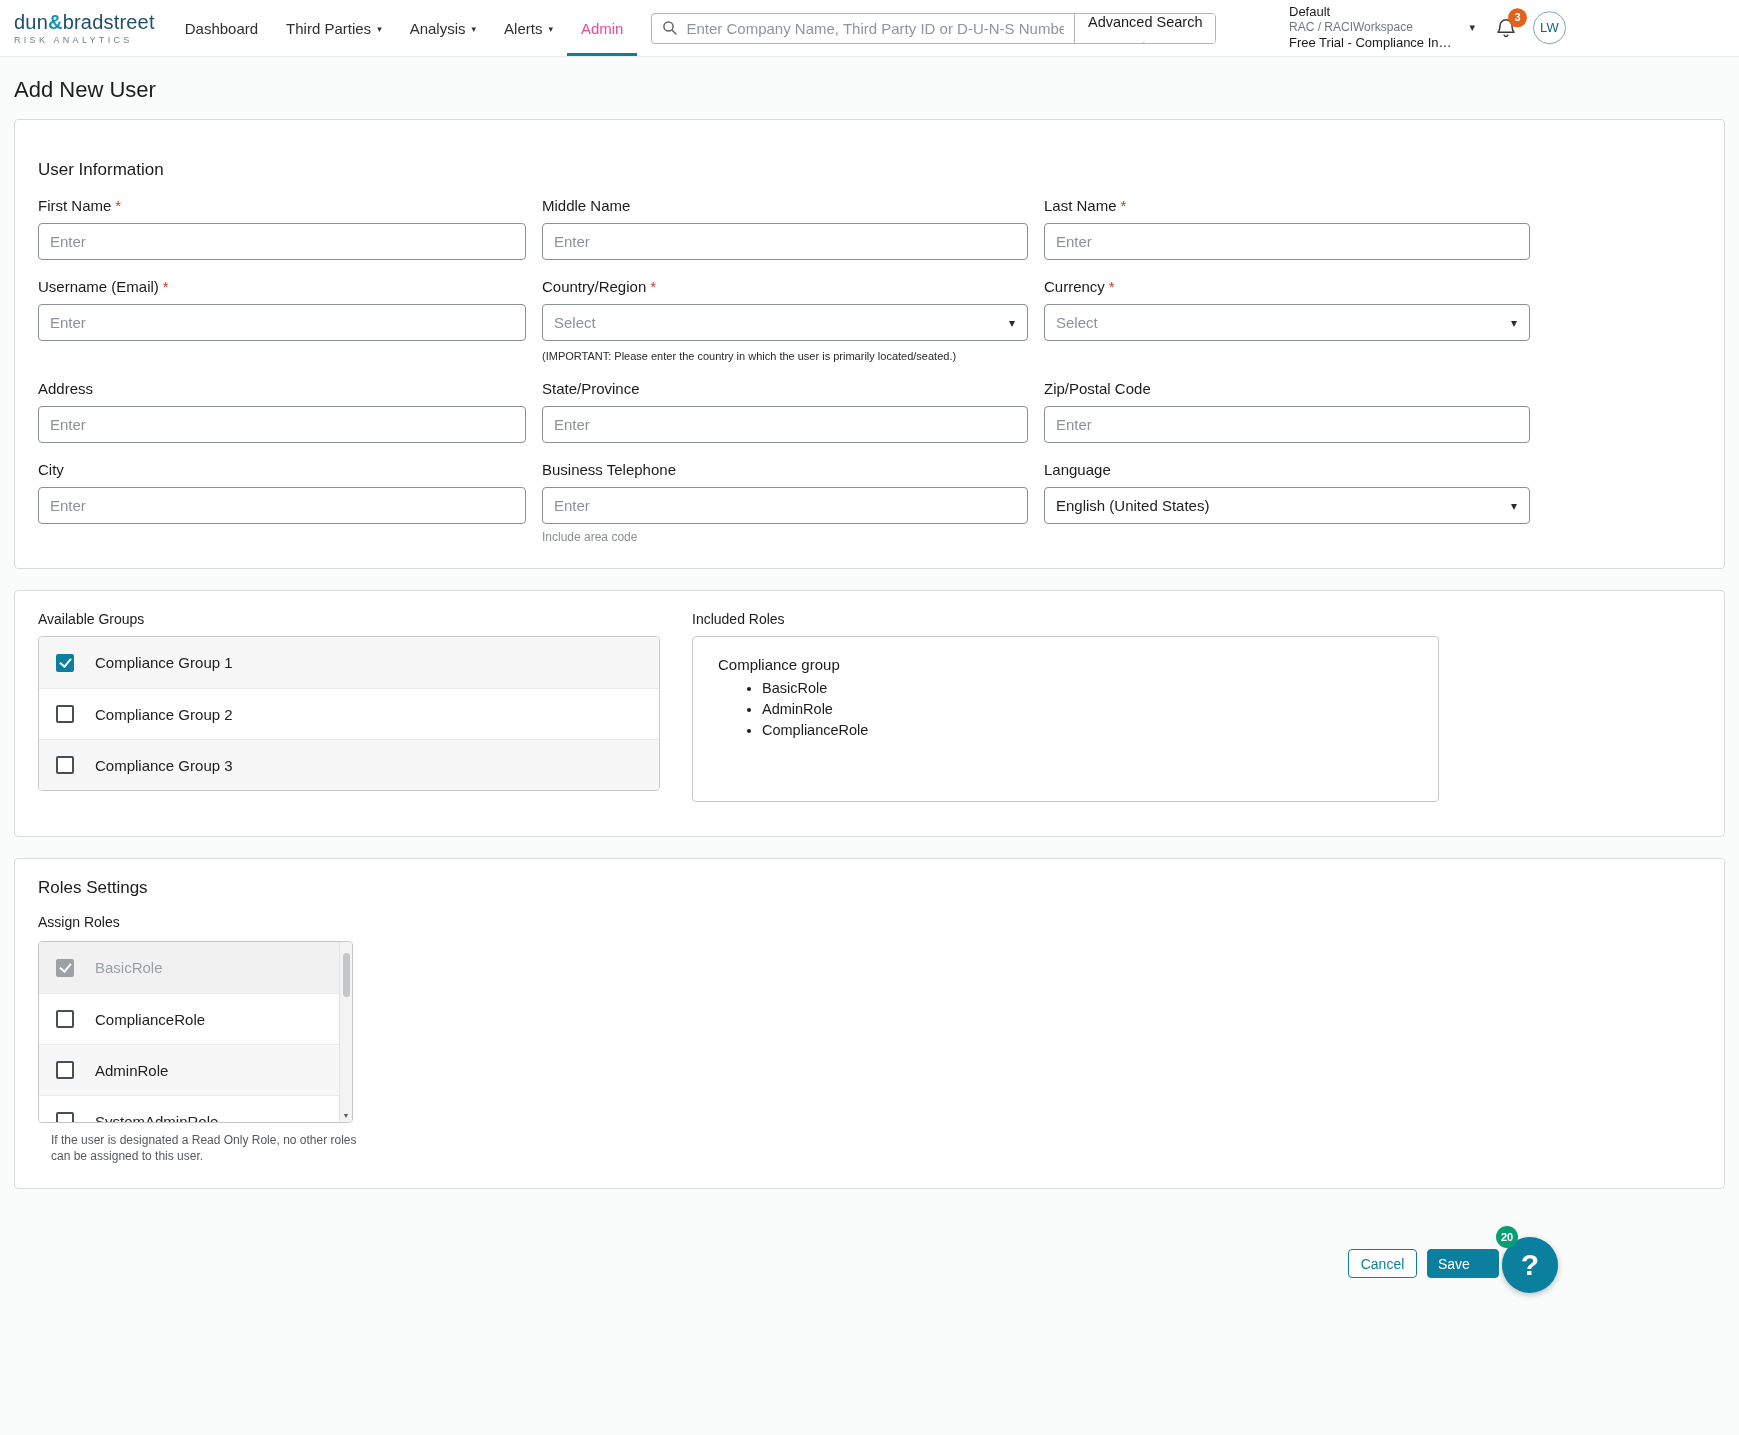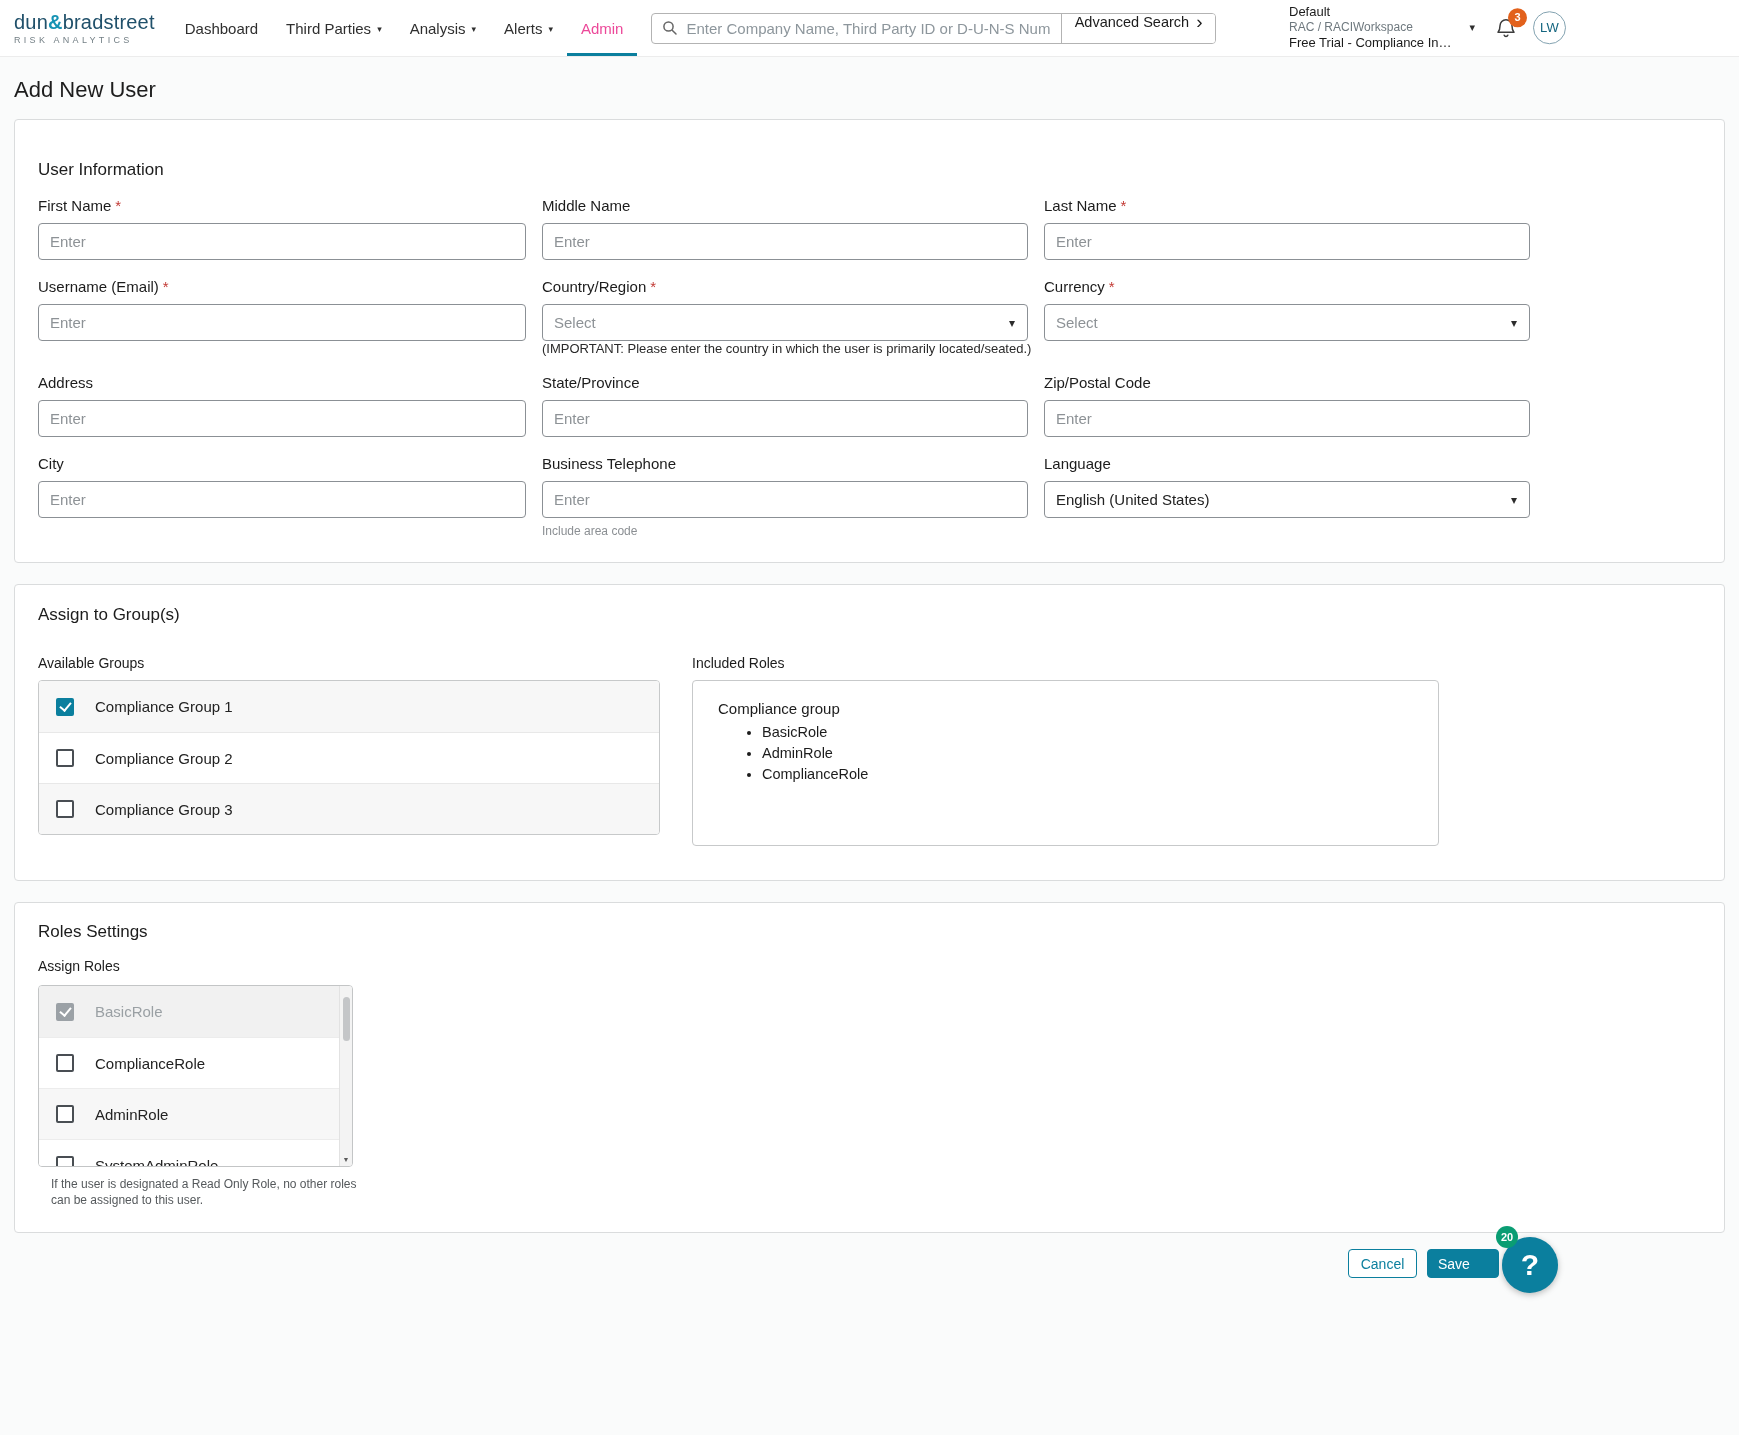--- a/index.html
+++ b/index.html
@@ -23,21 +23,21 @@
   .nav-item.active { color:#ec4899; border-bottom-color:#0b7f9e; }
   .nav-caret { font-size:9px; margin-top:2px; }
 
   .search-wrap { margin-left:14px; width:565px; height:31px; border:1px solid #b3b3b3;
                  border-radius:4px; display:flex; background:#fff; overflow:hidden; }
   .search-left { flex:1; display:flex; align-items:center; gap:8px; padding:0 10px; }
   .search-input { flex:1; border:none; outline:none; font-size:15px; color:#333; font-family:inherit; background:transparent; }
   .search-input::placeholder { color:#8d969c; }
   .adv-btn { display:flex; gap:7px; background:#fff; border:none;
              border-left:1px solid #b3b3b3; padding:0 13px; font-size:14.5px; color:#1c1c1c;
-             cursor:pointer; font-family:inherit; }
+             cursor:pointer; font-family:inherit;flex-direction:column; }
   .adv-chevron { font-size:19px; line-height:1; margin-top:-2px; }
 
   .header-right { position:absolute; right:173px; top:50%; transform:translateY(-50%);
                   display:flex; align-items:center; gap:15px; }
   .workspace { width:186px; cursor:pointer; }
   .ws-name { font-size:13px; color:#1c1c1c; line-height:1.25; }
   .ws-row { display:flex; justify-content:space-between; align-items:center; line-height:1.2; }
   .ws-path { font-size:12px; color:#6e787e; }
   .ws-caret { font-size:11px; color:#2f2f2f; }
   .ws-trial { font-size:13px; color:#1c1c1c; line-height:1.3; white-space:nowrap; }
@@ -63,21 +63,21 @@
   .req { color:#c23934; margin-left:4px; }
   .text-input { width:100%; height:37px; border:1px solid #8b9095; border-radius:4px;
                 padding:0 11px; font-size:15px; color:#222; font-family:inherit; background:#fff; }
   .text-input::placeholder { color:#8d9296; }
   .select { height:37px; border:1px solid #8b9095; border-radius:4px; background:#fff;
             display:flex; align-items:center; justify-content:space-between;
             padding:0 12px 0 11px; cursor:pointer; }
   .select-value { font-size:15px; color:#222; }
   .select-value.ph { color:#8d9296; }
   .sel-caret { font-size:12px; color:#2c2c2c; }
-  .field-helper { font-size:13px; color:#2a2a2a; white-space:nowrap; }
+  .field-helper { font-size:11px; color:#2a2a2a; margin-top:9px; white-space:nowrap; }
   .field-helper.muted { font-size:12px; color:#8b8f93; margin-top:6px; }
 
   
   .cb { width:18px; height:18px; border:2px solid #494e53; border-radius:2px; background:#fff;
         position:relative; flex:none; cursor:pointer; display:inline-block; }
   .cb.checked { background:#0b7f9e; border-color:#0b7f9e; }
   .cb.checked::after { content:""; position:absolute; left:4px; top:0px; width:5px; height:9px;
                        border:solid #fff; border-width:0 2px 2px 0; transform:rotate(40deg); }
   .cb.checked.gray { background:#9ba1a6; border-color:#9ba1a6; }
 
@@ -275,21 +275,20 @@
       <div class="select">
         <span class="select-value">English (United States)</span>
         <span class="sel-caret">▾</span>
       </div>
     </div>
 
   </div>
 </section>
 
 <section class="card c2">
-  <h2 class="card-title">Assign to Group(s)</h2>
   <div class="cols">
     <div class="col-left">
       <div class="list-label">Available Groups</div>
       <div class="group-list">
         <div class="group-row alt">
           <span class="cb checked"></span>
           <span>Compliance Group 1</span>
         </div>
         <div class="group-row">
           <span class="cb"></span>

